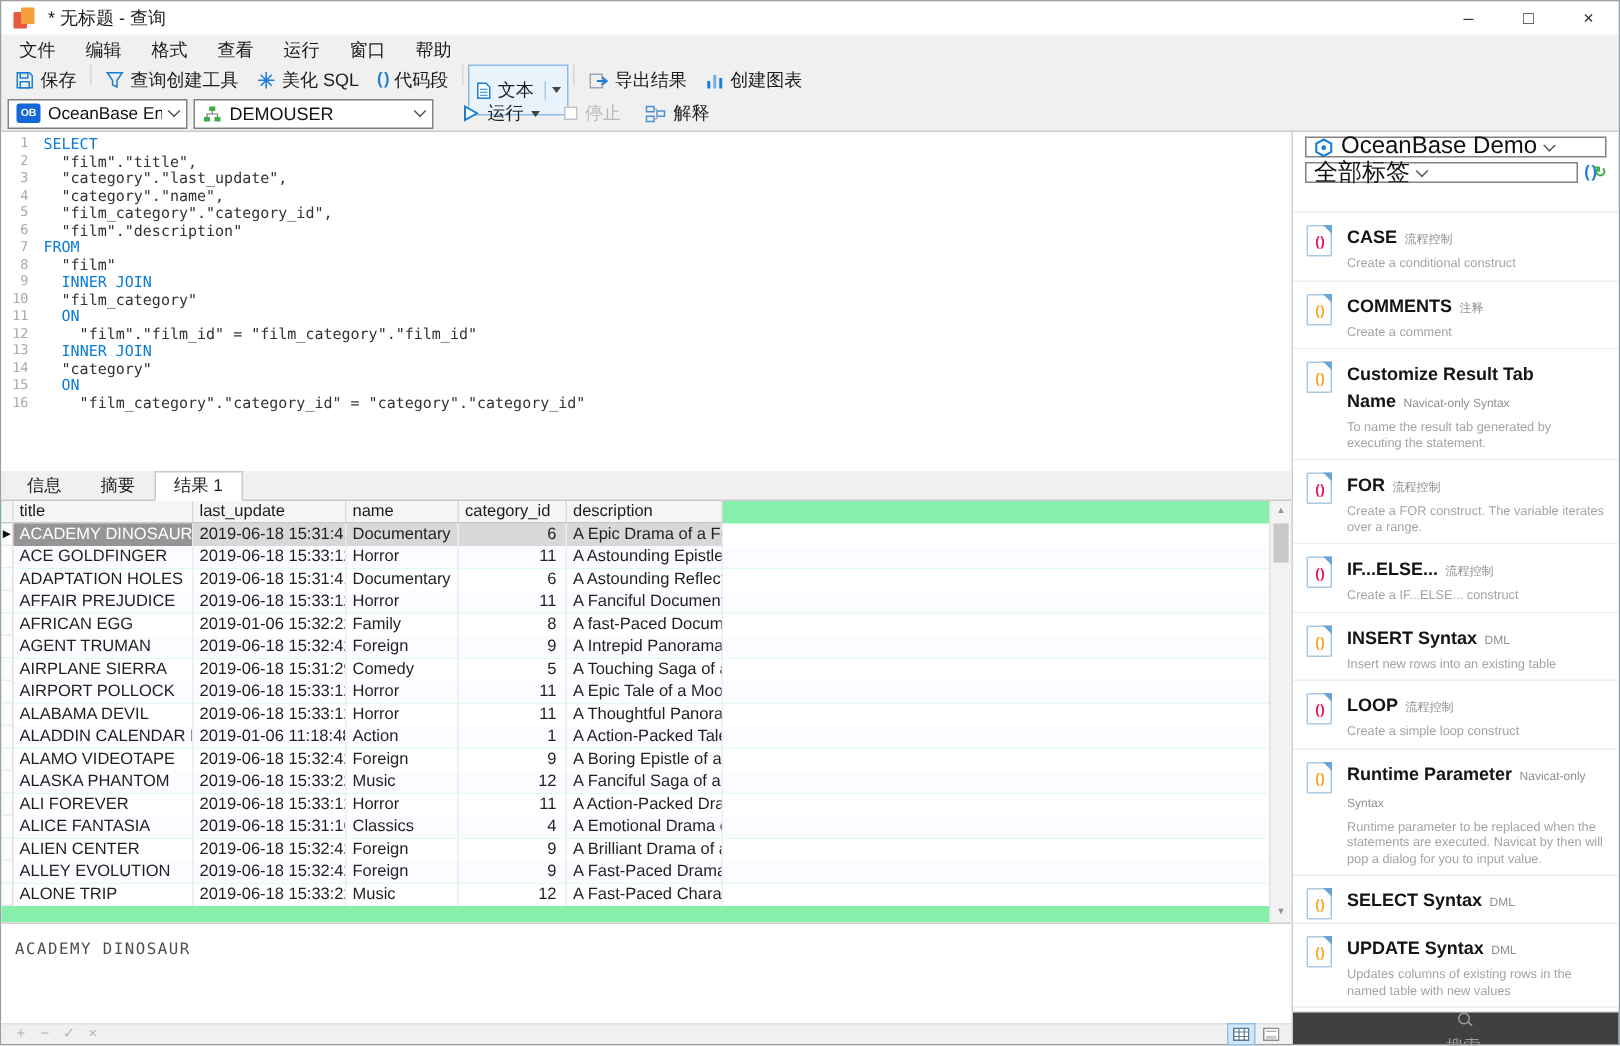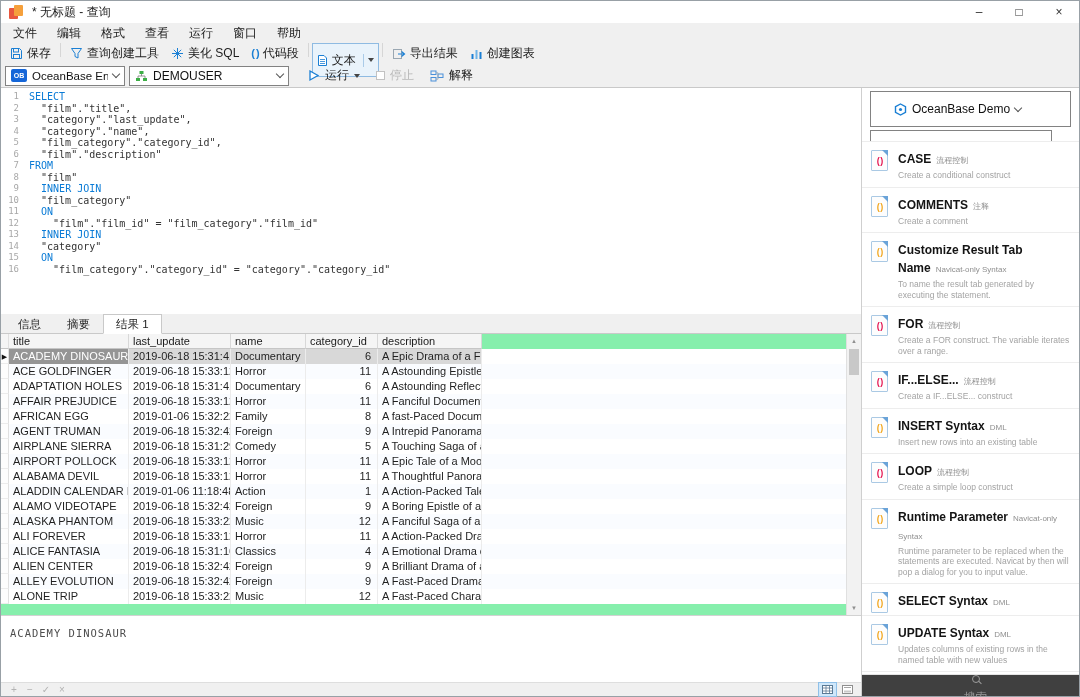--- a/index.html
+++ b/index.html
@@ -81,21 +81,21 @@
 
   
   .gridbar{position:absolute;bottom:0;left:0;right:0;height:14px;background:#f0f0f0;border-top:1px solid #dedede;display:flex;align-items:center;padding:0 5px;}
   .gb-ic{width:16px;text-align:center;font-size:10px;line-height:13px;color:#b3b3b3;}
   .gb-right{margin-left:auto;display:flex;gap:3px;align-items:center;}
   .gv{width:17px;height:13px;display:flex;align-items:center;justify-content:center;}
   .gv.active{background:#cfe7fa;outline:1px solid #8fc0e8;}
 
   
   .sb-combo-row{display:flex;margin:3px 8px 0 8px;gap:4px;align-items:center;}
-  .sb-combo{height:36px;border:1px solid #828282;background:#fff;display:flex;align-items:center;padding:0 23px;gap:5px;font-size:12px;color:#111;flex:1;}
+  .sb-combo{height:14px;border:1px solid #828282;background:#fff;display:flex;align-items:center;padding:0 5px;gap:5px;font-size:16px;color:#111;flex:1;}
   .hex-ic{flex:none;}
   .refresh-btn{display:flex;align-items:center;flex:none;gap:0;}
   .refresh-parens{color:#1a7fd4;font-weight:bold;font-size:11px;letter-spacing:-1px;}
   .refresh-arrow{color:#3dae46;font-size:10px;font-weight:bold;margin-left:-1px;}
   .sb-list{position:absolute;top:53px;left:0;right:0;bottom:22px;overflow:hidden;border-top:1px solid #ededed;}
   .snip{position:relative;padding:7px 8px 6px 36px;border-bottom:1px solid #ededed;background:#fff;}
   .snip-icon{position:absolute;left:9px;top:8px;width:17px;height:21px;border:1px solid #aac9e4;background:#fdfdfd;border-radius:1px;}
   .snip-icon::after{content:'';position:absolute;top:-1px;right:-1px;width:0;height:0;border-top:6px solid #6aa3d8;border-left:6px solid transparent;}
   .snip-icon .parens{display:block;text-align:center;font-size:9px;font-weight:bold;line-height:20px;letter-spacing:-1px;}
   .snip-red .parens{color:#e5134f;}

